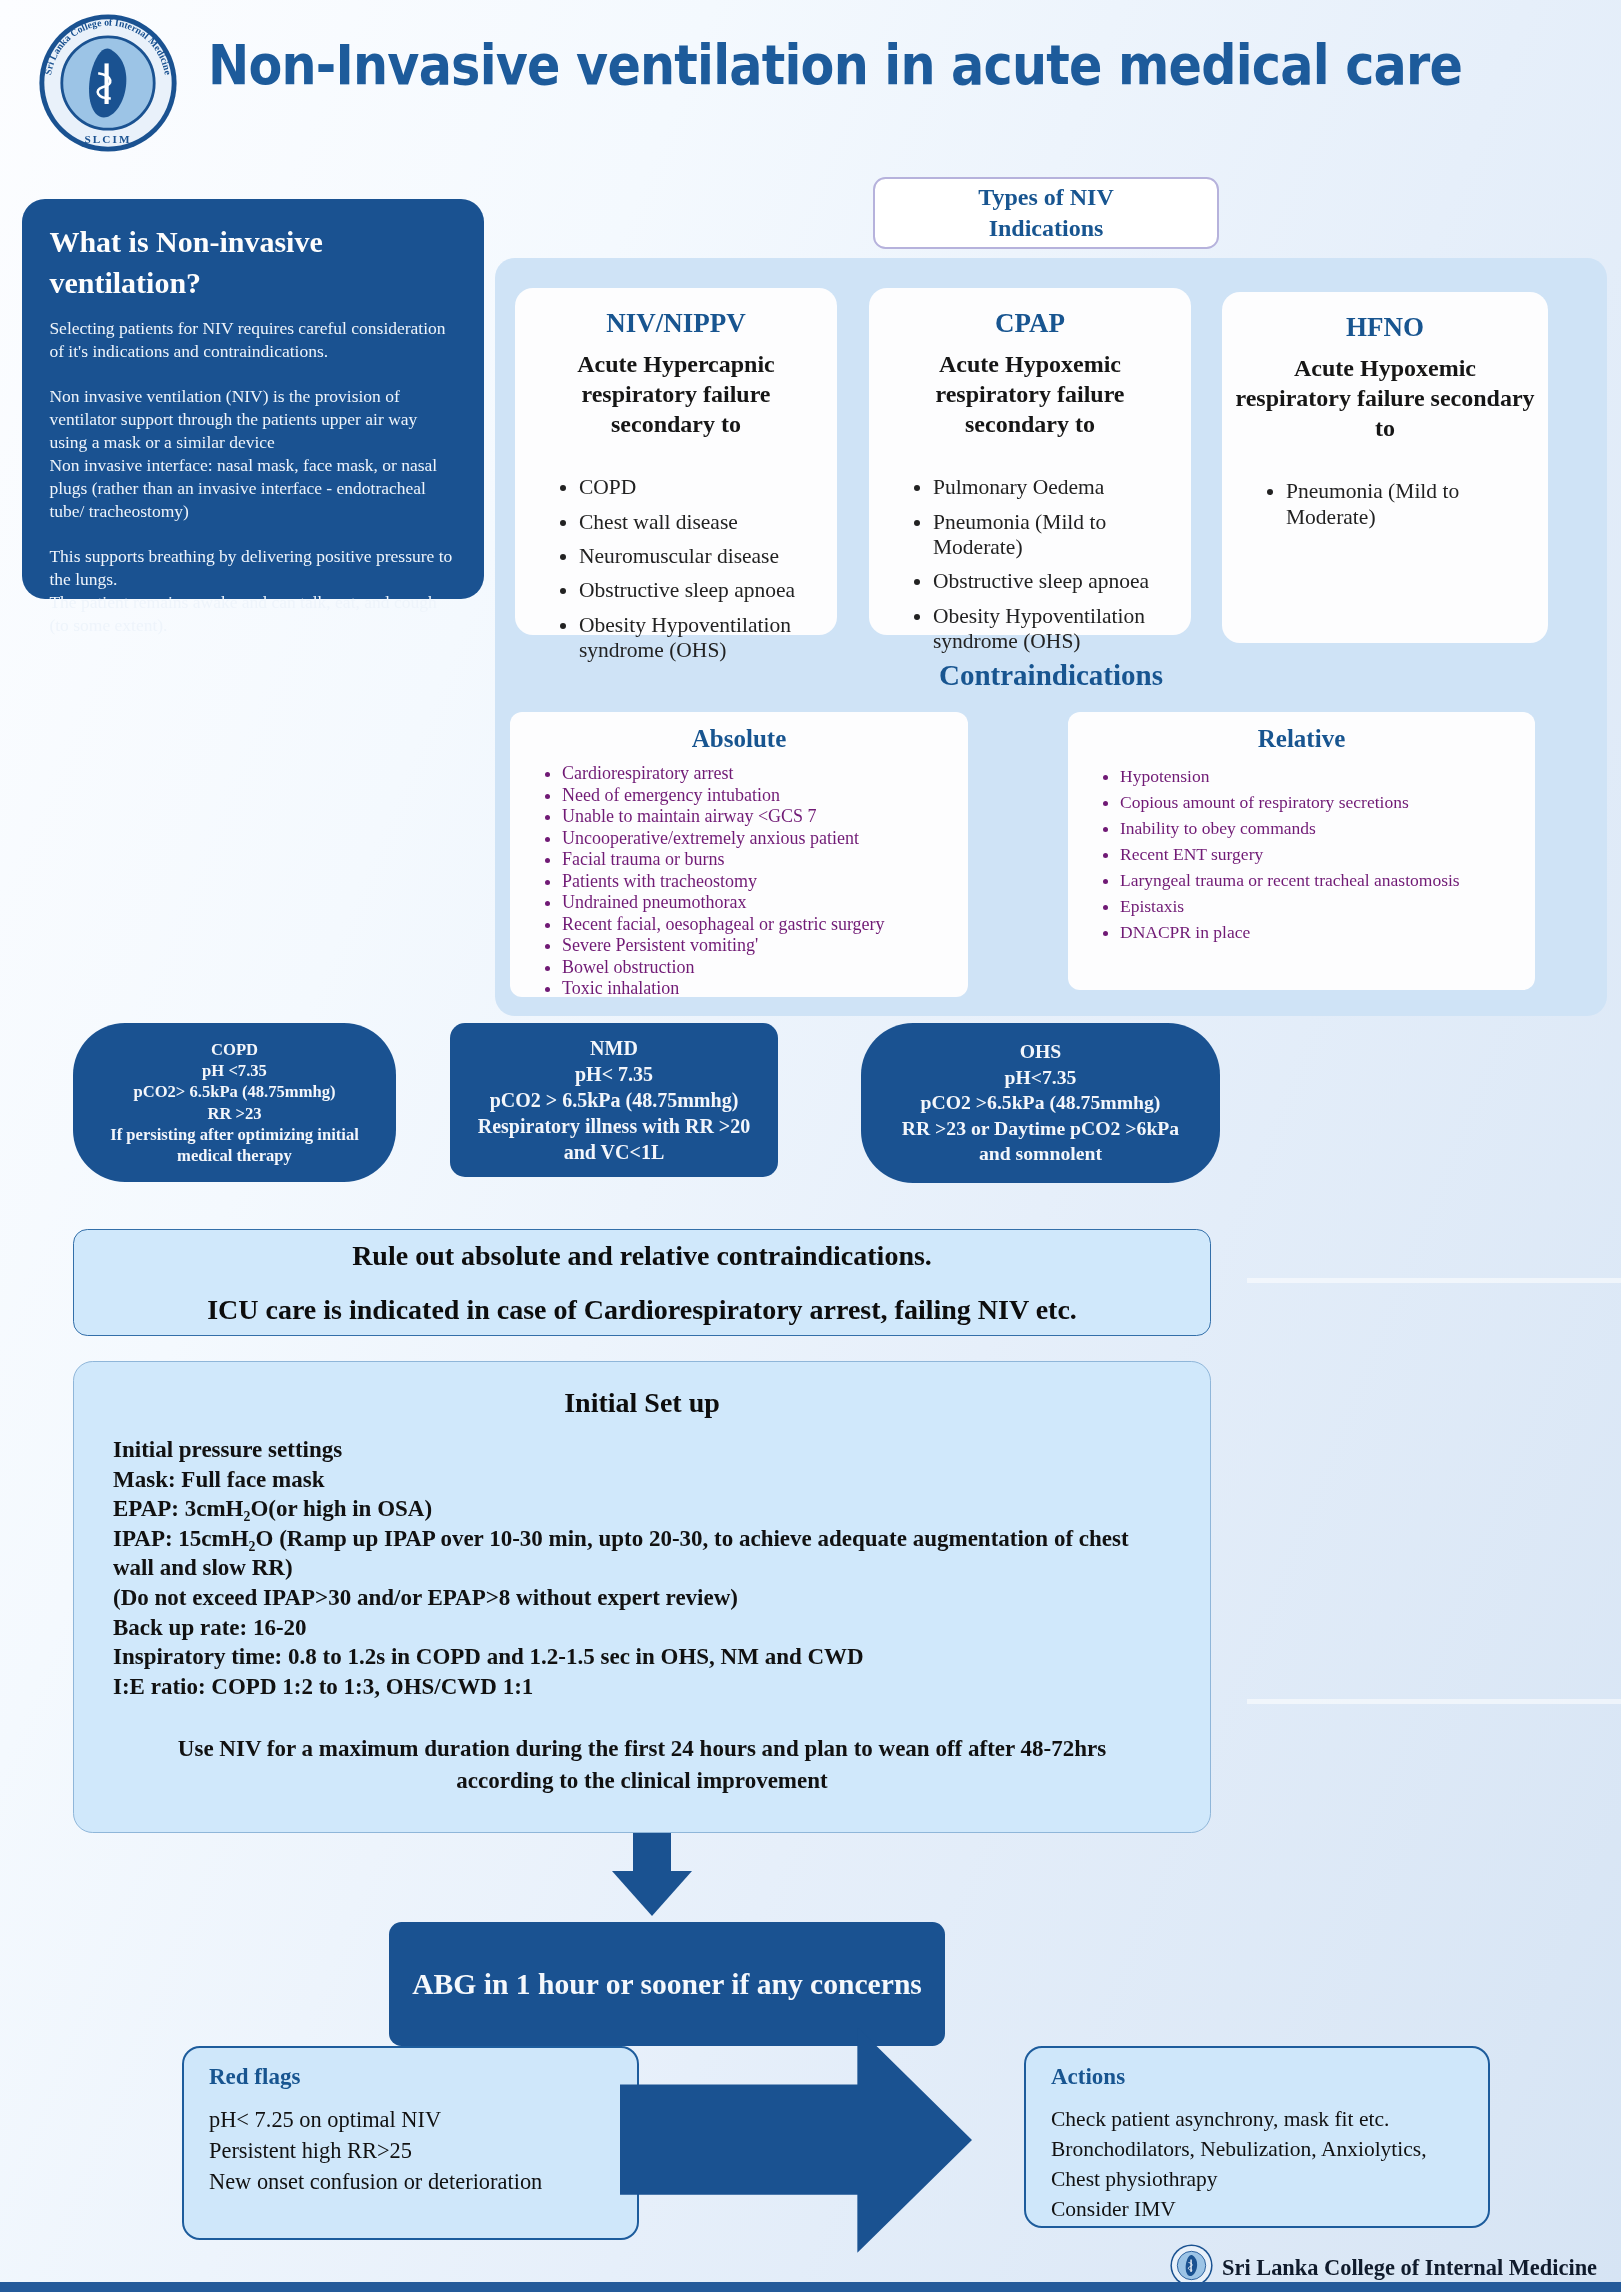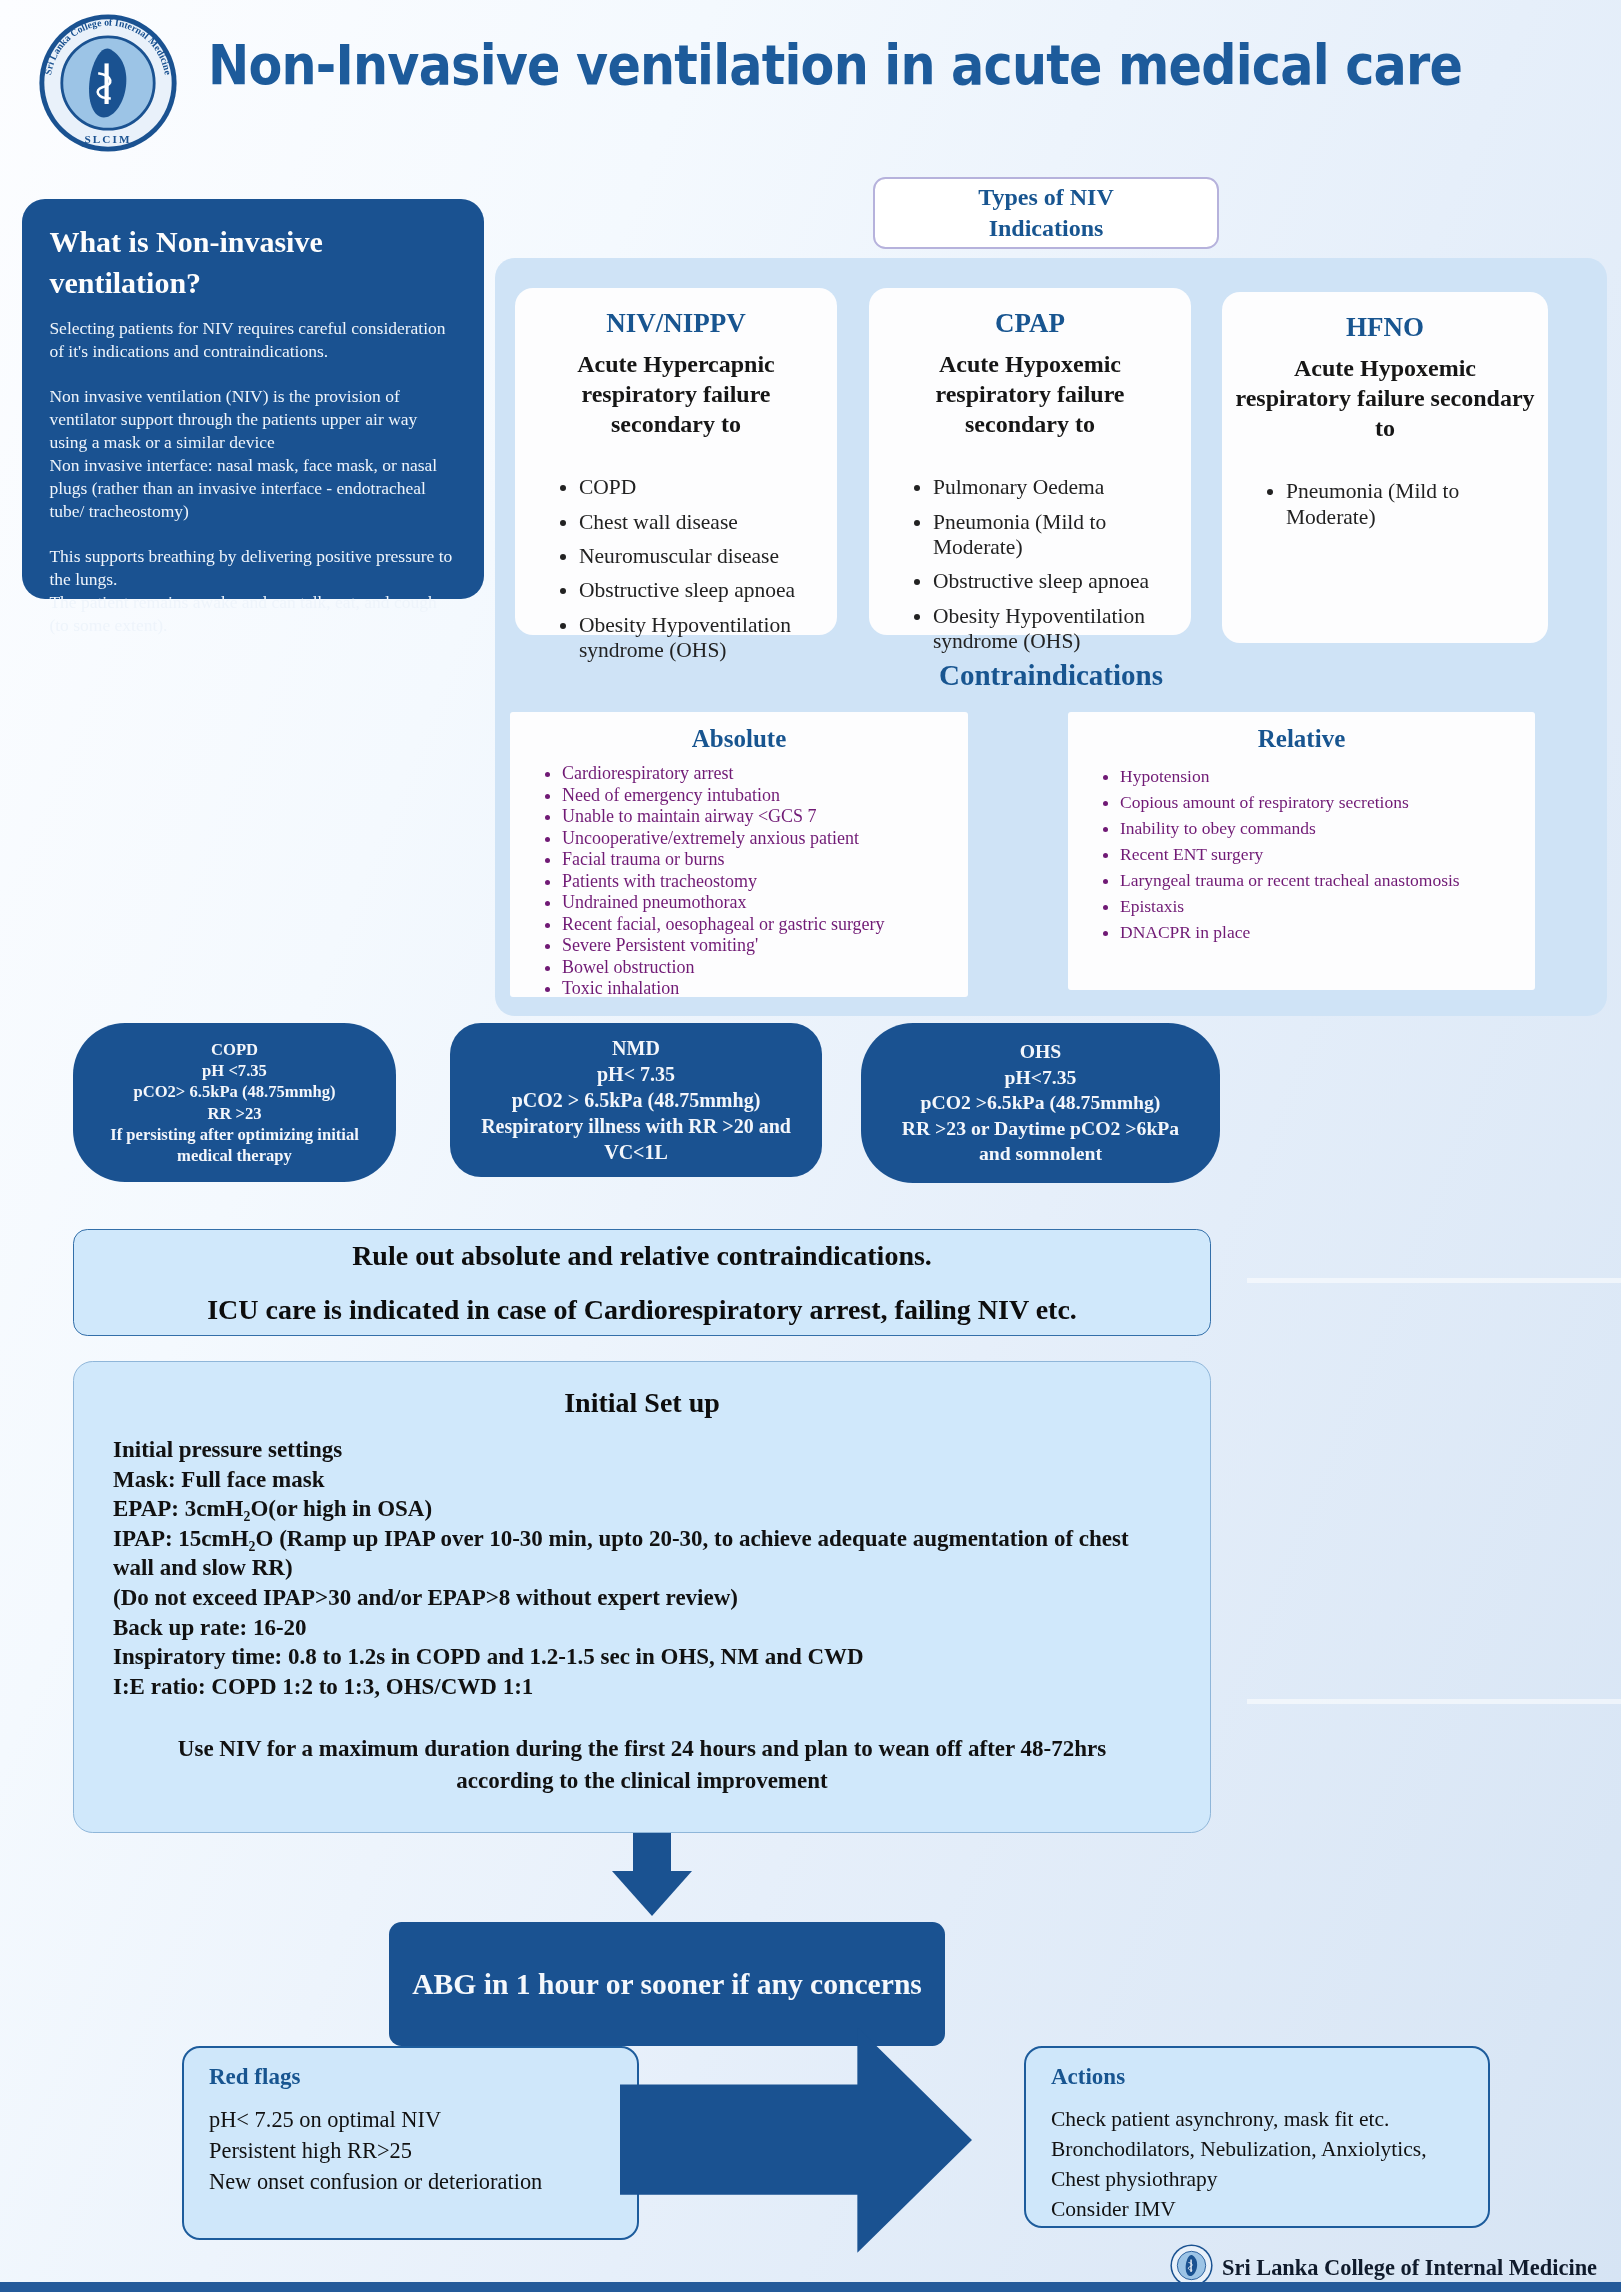--- a/index.html
+++ b/index.html
@@ -49,33 +49,33 @@
   .card-cpap {left:869px;top:288px;width:322px;height:347px;}
   .card-hfno {left:1222px;top:292px;width:326px;height:351px;}
   .card h3{text-align:center;font-size:27px;color:var(--heading_blue);font-weight:bold;}
   .card h4{text-align:center;font-size:24px;color:#161616;font-weight:bold;margin-top:10.7px;line-height:1.25;padding:0 12.5px;}
   .card ul{margin:36px 0 0 0;padding-left:64px;padding-right:14.3px;font-size:21.5px;color:#222;line-height:1.18;}
   .card ul li{margin-bottom:9px;}
 
   
   .contra-heading{position:absolute;left:495px;top:659px;width:1112px;text-align:center;
     font-size:29px;font-weight:bold;color:var(--heading_blue);}
-  .contra-box{position:absolute;background:var(--card_white);border-radius:3px;}
+  .contra-box{position:absolute;background:var(--card_white);border-radius:12px;}
   .absolute-box{left:510px;top:712px;width:458px;height:285px;}
   .relative-box{left:1068px;top:712px;width:467px;height:278px;}
   .contra-box h4{text-align:center;font-size:25px;font-weight:bold;color:var(--heading_blue);margin-top:12.5px;}
   .contra-box ul{margin-top:10.7px;padding-left:52px;padding-right:10.7px;color:#701a75;}
   .absolute-box ul{font-size:18px;line-height:21.5px;}
   .relative-box ul{font-size:17.5px;line-height:26px;}
 
   
   .pill{position:absolute;background:var(--navy);color:#f3f6fb;text-align:center;
     display:flex;flex-direction:column;justify-content:center;font-weight:bold;}
   .pill-copd{left:73px;top:1023px;width:323px;height:159px;border-radius:52px;font-size:16.6px;line-height:1.27;padding:9px 27px;}
-  .pill-nmd {left:450px;top:1023px;width:372px;height:154px;border-radius:31px;font-size:20px;line-height:1.3;padding:7.2px 23px;}
+  .pill-nmd {left:450px;top:1023px;width:328px;height:154px;border-radius:15px;font-size:20px;line-height:1.3;padding:7.2px 23px;}
   .pill-ohs {left:861px;top:1023px;width:359px;height:160px;border-radius:52px;font-size:19.7px;line-height:1.3;padding:7.2px 23px;}
 
   
   .rule-out{
     position:absolute;left:73px;top:1229px;width:1138px;height:107px;
     background:var(--light_box);border:1.8px solid var(--box_border);border-radius:14.3px;
     display:flex;flex-direction:column;align-items:center;justify-content:center;
     font-size:28px;font-weight:bold;color:#0d0d0d;line-height:1.5;gap:12px;
   }
 

